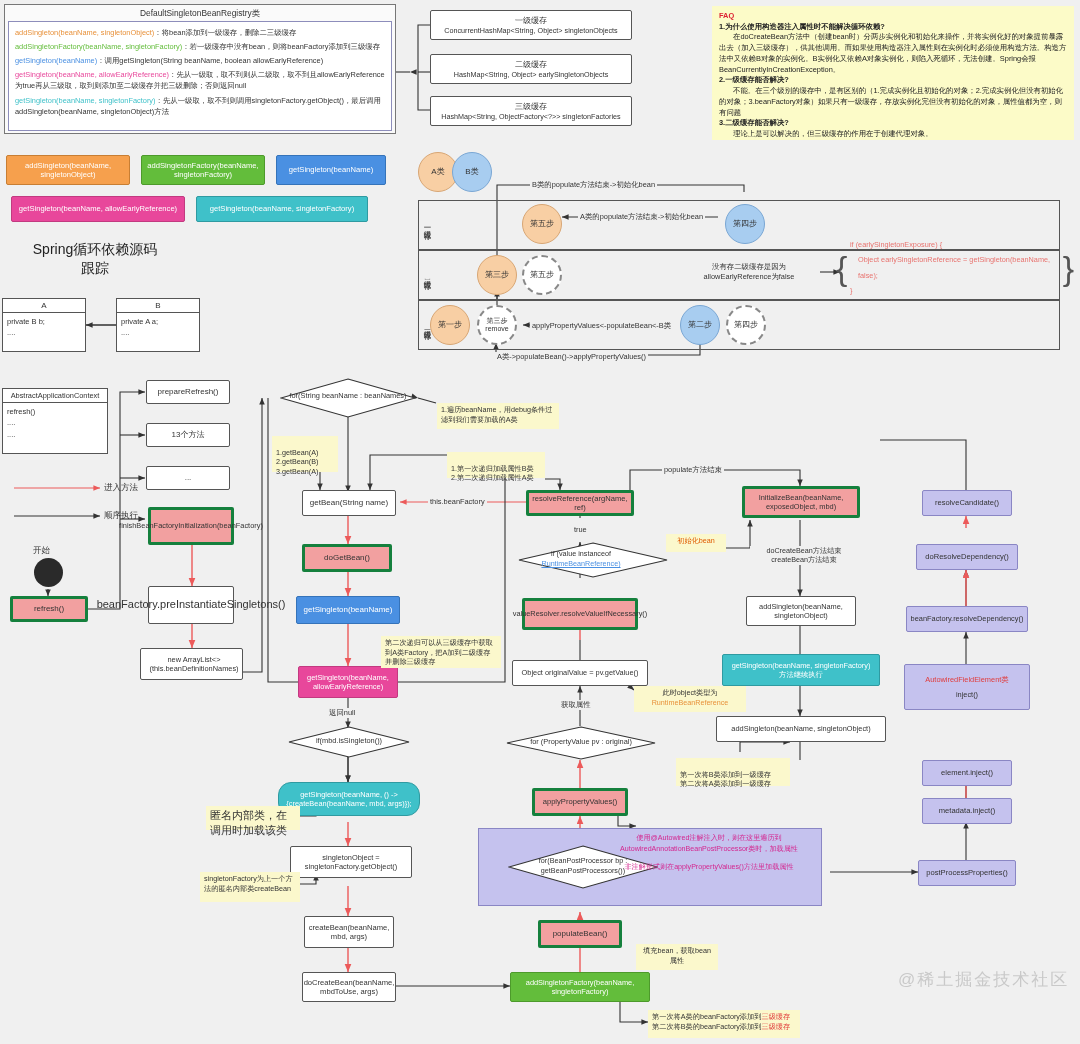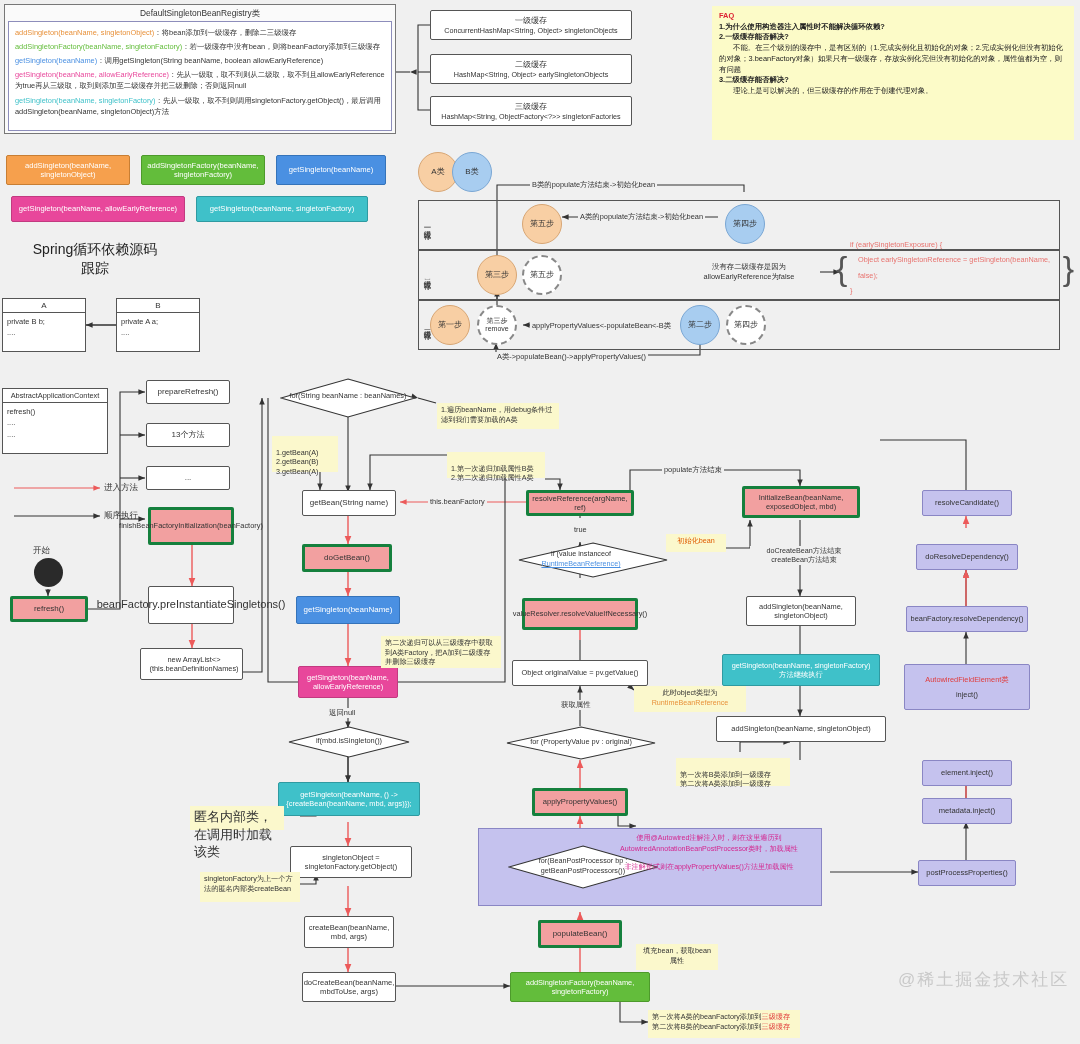--- a/index.html
+++ b/index.html
@@ -216,20 +216,21 @@
   <span style="font-size:7.2px;">HashMap&lt;String, Object&gt; earlySingletonObjects</span>
 </div>
 <div class="box" style="left:430px;top:96px;width:202px;height:30px;flex-direction:column;">
   <span>三级缓存</span>
   <span style="font-size:7.2px;">HashMap&lt;String, ObjectFactory&lt;?&gt;&gt; singletonFactories</span>
 </div>
 
 <div class="faq" style="left:712px;top:6px;width:362px;height:134px;">
   <div class="q" style="color:#d23;">FAQ</div>
   <div style="font-weight:bold;">1.为什么使用构造器注入属性时不能解决循环依赖?</div>
+  <div style="text-indent:14px;">在doCreateBean方法中（创建bean时）分两步实例化和初始化来操作，并将实例化好的对象提前暴露出去（加入三级缓存），供其他调用。而如果使用构造器注入属性则在实例化时必须使用构造方法。构造方法中又依赖B对象的实例化。B实例化又依赖A对象实例化，则陷入死循环，无法创建。Spring会报BeanCurrentlyInCreationException。</div>
   <div style="font-weight:bold;">2.一级缓存能否解决?</div>
   <div style="text-indent:14px;">不能。在三个级别的缓存中，是有区别的（1.完成实例化且初始化的对象；2.完成实例化但没有初始化的对象；3.beanFactory对象）如果只有一级缓存，存放实例化完但没有初始化的对象，属性值都为空，则有问题</div>
   <div style="font-weight:bold;">3.二级缓存能否解决?</div>
   <div style="text-indent:14px;">理论上是可以解决的，但三级缓存的作用在于创建代理对象。</div>
 </div>
 
 <div class="box orange" style="left:6px;top:155px;width:124px;height:30px;font-size:7.6px;">
   <span>addSingleton(beanName, singletonObject)</span>
   </div>
 <div class="box green" style="left:141px;top:155px;width:124px;height:30px;font-size:7.6px;">
@@ -385,24 +386,24 @@
 
 <div class="lbl" style="left:327px;top:708px;font-size:7.4px;">返回null</div>
 
 <div class="abs" style="left:288px;top:726px;width:122px;height:32px;">
   <svg width="122" height="32" xmlns="http://www.w3.org/2000/svg">
       <polygon points="61,1 121,16 61,31 1,16" fill="#fff" stroke="#333" stroke-width="1.1"></polygon>
     </svg>
   <div style="position:absolute;left:0;top:10px;width:122px;text-align:center;font-size:7.4px;">if(mbd.isSingleton())</div>
 </div>
 
-<div class="box teal" style="left:278px;top:782px;width:142px;height:34px;font-size:7.4px;">
+<div class="box teal" style="left:278px;top:782px;width:142px;height:34px;font-size:7.4px;border-radius:13px;">
   <span>getSingleton(beanName, () -&gt; {createBean(beanName, mbd, args)});</span>
   </div>
-<div class="note lft" style="left:190px;top:806px;width:94px;height:24px;font-size:13px;">
+<div class="note lft" style="left:206px;top:806px;width:94px;height:24px;font-size:11px;">
   <span>匿名内部类，在调用时加载该类</span></div>
 
 <div class="box" style="left:290px;top:846px;width:122px;height:32px;font-size:7.4px;">
   <span>singletonObject = singletonFactory.getObject()</span>
   </div>
 <div class="note lft" style="left:200px;top:872px;width:100px;height:30px;font-size:7.2px;">
   <span>singletonFactory为上一个方法的匿名内部类createBean</span></div>
 
 <div class="box" style="left:304px;top:916px;width:90px;height:32px;font-size:7.6px;">
   <span>createBean(beanName, mbd, args)</span>

